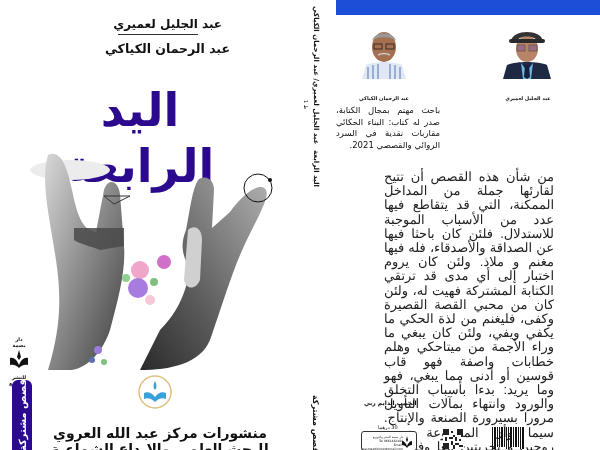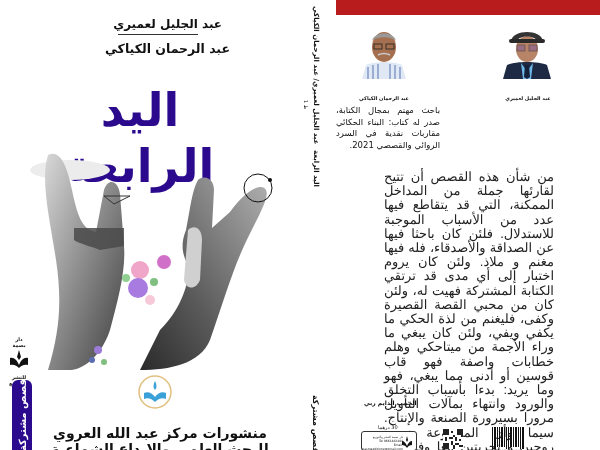--- a/index.html
+++ b/index.html
@@ -1,19 +1,19 @@
 <!DOCTYPE html>
 <html><head>
 <meta charset="utf-8">
 <style>
   * { box-sizing: border-box; margin: 0; padding: 0; }
   html, body { width: 600px; height: 450px; background: #ffffff; overflow: hidden; }
   body { position: relative; font-family: "DejaVu Sans", sans-serif; color: #111; }
 
-  .cover { position: absolute; left: 0; top: 0; width: 600px; height: 450px; background: #b91c1c; }
+  .cover { position: absolute; left: 0; top: 0; width: 600px; height: 450px; background: #1d4ed8; }
 
   
   .front { position: absolute; left: 0; top: 0; width: 292px; height: 450px; background: #fff; }
   .author { position: absolute; right: 70px; width: 200px; text-align: right; direction: rtl;
             font-weight: bold; font-size: 12px; color: #111; }
   .author-1 { top: 17px; }
   .author-divider { position: absolute; top: 34px; left: 118px; width: 80px; height: 1px; background: #333; }
   .author-2 { top: 41px; right: 62px; font-size: 12.5px; }
 
   .title { position: absolute; top: 82px; left: 40px; width: 200px; text-align: center; direction: rtl;

